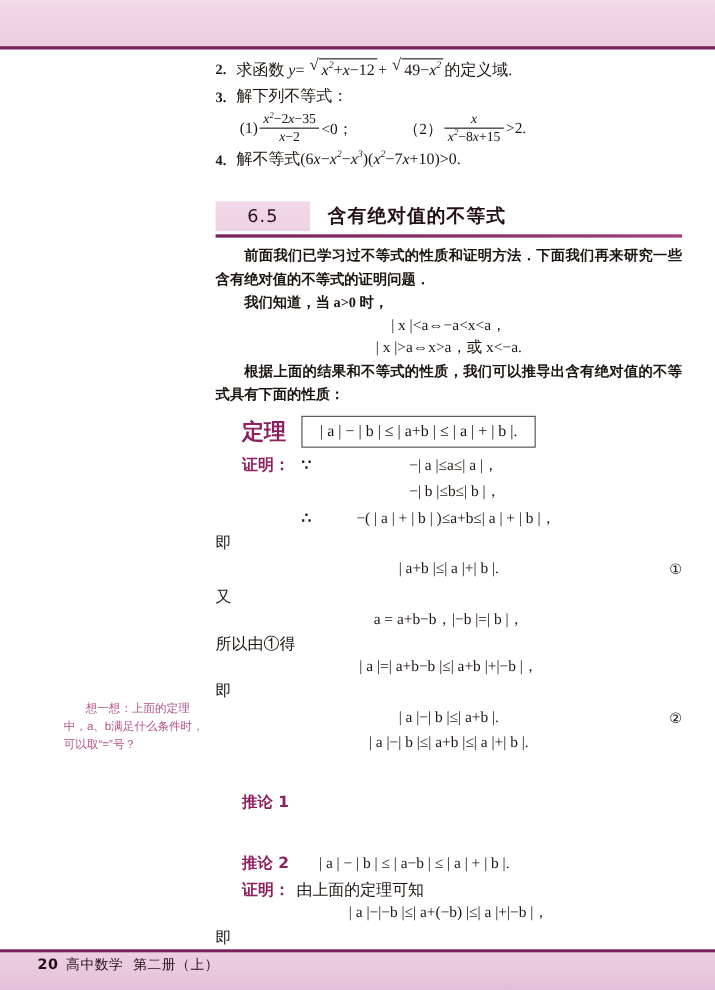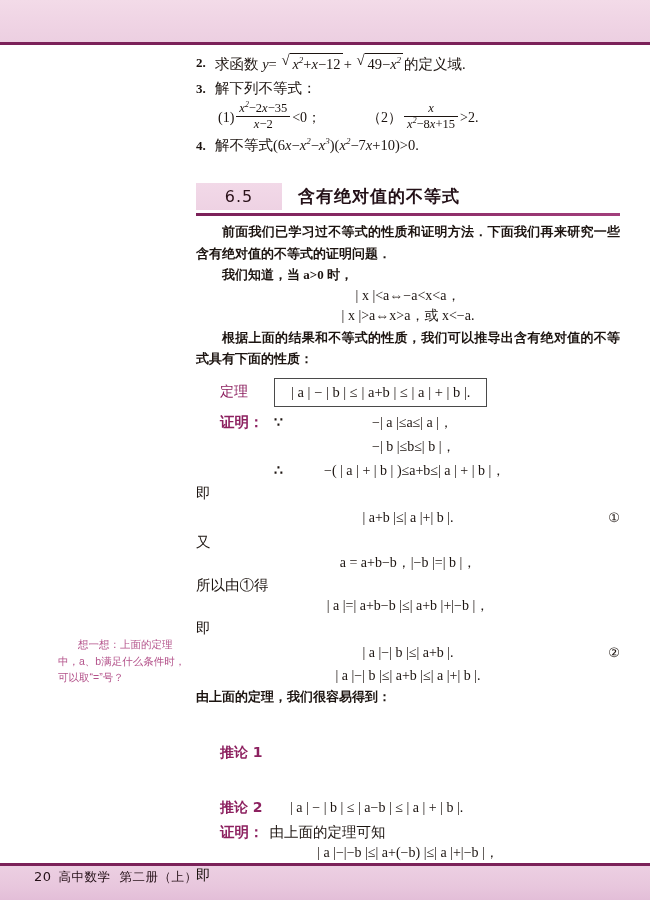--- a/index.html
+++ b/index.html
@@ -28,21 +28,21 @@
   .band-bottom{
     position:absolute;left:0;top:866px;width:650px;height:34px;
     background:linear-gradient(180deg,#eccfe2 0%,#e8c7dd 60%,#e3bed8 100%);
   }
   .footer-text{
     position:absolute;left:34px;top:869px;
     font-size:12.5px;letter-spacing:.5px;color:#241017;
     font-family:"DejaVu Sans","Liberation Sans",sans-serif;
     white-space:nowrap;
   }
-  .footer-text .pg{font-weight:normal;font-size:13px;margin-right:7px;}
+  .footer-text .pg{font-weight:bold;font-size:13px;margin-right:7px;}
   .footer-text .sep{display:inline-block;width:9px;}
 
   
   .content{
     position:absolute;left:196px;top:52px;width:424px;
   }
   .ex-item{
     display:flex;align-items:flex-start;
     font-size:14.5px;line-height:1.42;margin-bottom:3px;
     white-space:nowrap;
@@ -115,21 +115,21 @@
   }
   .indent{text-indent:2em;}
 
   .centerline{
     text-align:center;font-size:14px;margin:2px 0;white-space:nowrap;
   }
 
   
   .thm-row{display:flex;align-items:center;margin-top:9px;padding-left:24px;}
   .thm-label{
-    width:54px;flex:0 0 54px;font-size:14px;font-weight:normal;
+    width:54px;flex:0 0 54px;font-size:20px;font-weight:bold;
     color:#8d2160;font-family:"DejaVu Sans","Liberation Sans",sans-serif;
   }
   .thm-box{
     border:1.3px solid #4a4a4a;padding:5px 16px;font-size:14.5px;
     white-space:nowrap;
   }
 
   
   .pf-row{display:flex;align-items:baseline;margin-top:6px;padding-left:24px;}
   .pf-label{
@@ -275,21 +275,20 @@
   <div class="centerline">| a |=| a+b−b |≤| a+b |+|−b |，</div>
 
   <div class="conn">即</div>
   <div class="eqline">
     <span>| a |−| b |≤| a+b |.</span>
     <span class="eqno">②</span>
   </div>
 
   <div class="centerline">| a |−| b |≤| a+b |≤| a |+| b |.</div>
 
-  <div class="para">由上面的定理，我们很容易得到：</div>
 
   <div class="cor-row">
     <span class="cor-label">推论 1</span>
   </div>
   <div class="cor-row">
     <span class="cor-label">推论 2</span>
     <span class="cor-math">| a | − | b | ≤ | a−b | ≤ | a | + | b |.</span>
   </div>
 
   <div class="pf-inline">

